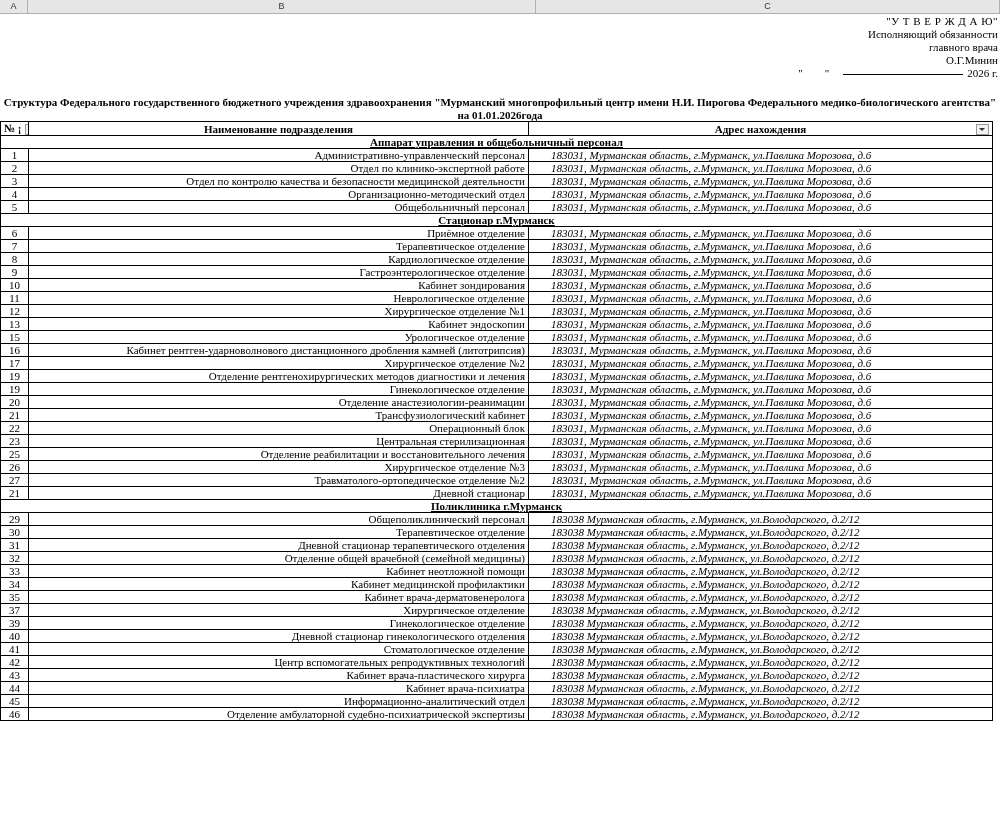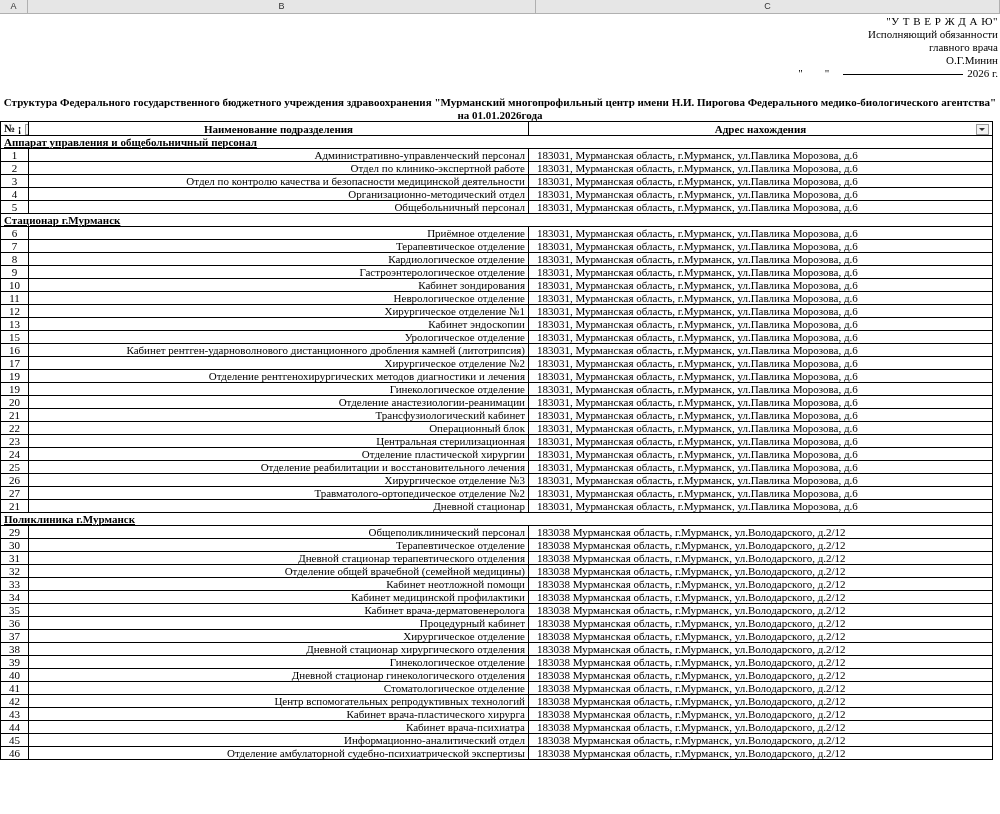--- a/index.html
+++ b/index.html
@@ -145,30 +145,30 @@
     border-top: 3px solid #333;
   }
   .hdr-addr { position: relative; }
   .hdr-addr .filter-btn {
     position: absolute;
     right: 3px;
     top: 2px;
     margin: 0;
   }
   .section-row td {
-    text-align: left;
+    text-align: center;
     font-weight: bold;
   }
   .section-row .sec-label {
     text-decoration: underline;
   }
   .num-cell { text-align: center; }
   .name-cell { text-align: right; }
   .addr-cell { text-align: left; }
-  .addr-cell.indent { padding-left: 8px; }
+  .addr-cell.indent { padding-left: 22px; font-style: italic; }
 </style>
 </head>
 <body>
 
 <div class="sheet">
 
   <div class="colheads">
     <div class="ch-a">A</div>
     <div class="ch-b">B</div>
     <div class="ch-c">C</div>
@@ -348,25 +348,20 @@
           <td class="num-cell">22</td>
           <td class="name-cell">Операционный блок</td>
           <td class="addr-cell indent">183031, Мурманская область, г.Мурманск, ул.Павлика Морозова, д.6</td>
         </tr>
         <tr>
           <td class="num-cell">23</td>
           <td class="name-cell">Центральная стерилизационная</td>
           <td class="addr-cell indent">183031, Мурманская область, г.Мурманск, ул.Павлика Морозова, д.6</td>
         </tr>
         <tr>
-          <td class="num-cell">24</td>
-          <td class="name-cell">Отделение пластической хирургии</td>
-          <td class="addr-cell indent">183031, Мурманская область, г.Мурманск, ул.Павлика Морозова, д.6</td>
-        </tr>
-        <tr>
           <td class="num-cell">25</td>
           <td class="name-cell">Отделение реабилитации и восстановительного лечения</td>
           <td class="addr-cell indent">183031, Мурманская область, г.Мурманск, ул.Павлика Морозова, д.6</td>
         </tr>
         <tr>
           <td class="num-cell">26</td>
           <td class="name-cell">Хирургическое отделение №3</td>
           <td class="addr-cell indent">183031, Мурманская область, г.Мурманск, ул.Павлика Морозова, д.6</td>
         </tr>
         <tr>
@@ -411,35 +406,25 @@
           <td class="num-cell">34</td>
           <td class="name-cell">Кабинет медицинской профилактики</td>
           <td class="addr-cell indent">183038 Мурманская область, г.Мурманск, ул.Володарского, д.2/12</td>
         </tr>
         <tr>
           <td class="num-cell">35</td>
           <td class="name-cell">Кабинет врача-дерматовенеролога</td>
           <td class="addr-cell indent">183038 Мурманская область, г.Мурманск, ул.Володарского, д.2/12</td>
         </tr>
         <tr>
-          <td class="num-cell">36</td>
-          <td class="name-cell">Процедурный кабинет</td>
-          <td class="addr-cell indent">183038 Мурманская область, г.Мурманск, ул.Володарского, д.2/12</td>
-        </tr>
-        <tr>
           <td class="num-cell">37</td>
           <td class="name-cell">Хирургическое отделение</td>
           <td class="addr-cell indent">183038 Мурманская область, г.Мурманск, ул.Володарского, д.2/12</td>
         </tr>
         <tr>
-          <td class="num-cell">38</td>
-          <td class="name-cell">Дневной стационар хирургического отделения</td>
-          <td class="addr-cell indent">183038 Мурманская область, г.Мурманск, ул.Володарского, д.2/12</td>
-        </tr>
-        <tr>
           <td class="num-cell">39</td>
           <td class="name-cell">Гинекологическое отделение</td>
           <td class="addr-cell indent">183038 Мурманская область, г.Мурманск, ул.Володарского, д.2/12</td>
         </tr>
         <tr>
           <td class="num-cell">40</td>
           <td class="name-cell">Дневной стационар гинекологического отделения</td>
           <td class="addr-cell indent">183038 Мурманская область, г.Мурманск, ул.Володарского, д.2/12</td>
         </tr>
         <tr>

